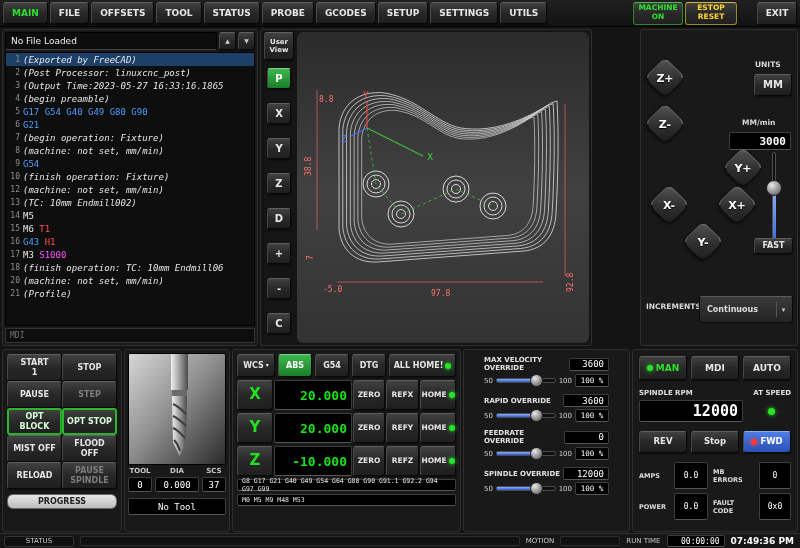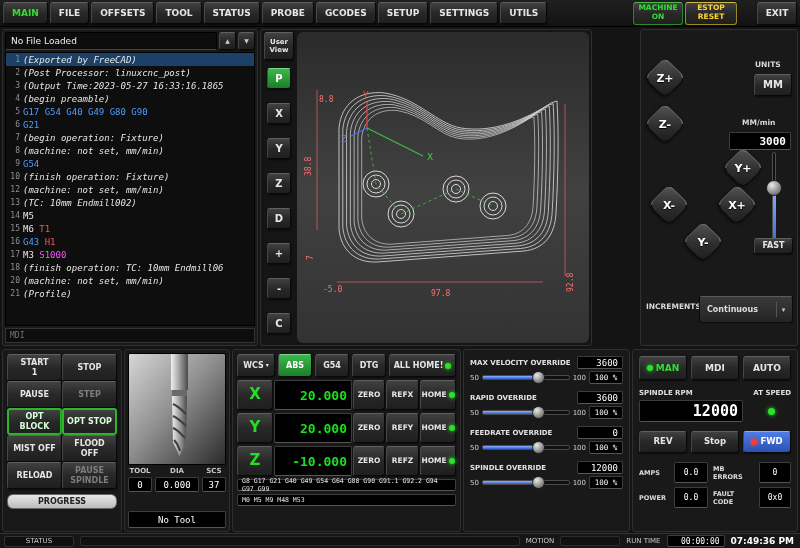--- a/index.html
+++ b/index.html
@@ -69,33 +69,33 @@
 #control-panel{left:2px;top:349px;width:120px;height:183px;padding:4px;display:flex;flex-direction:column}
 #ctrl-grid{display:grid;grid-template-columns:1fr 1fr;grid-auto-rows:27px;}
 .cbtn{font-size:8px;flex-direction:column;padding:1px}
 #progress-bar{margin-top:5px;height:15px;background:linear-gradient(180deg,#e8e8e8,#bcbcbc);border:1px solid #666;border-radius:6px;display:flex;align-items:center;justify-content:center;color:#222;font-size:8px;font-weight:bold}
 
 #tool-panel{left:124px;top:349px;width:106px;height:183px;padding:3px;display:flex;flex-direction:column;gap:2px}
 #tool-image{height:112px;border:1px solid #000;border-radius:2px;overflow:hidden}
 #tool-labels,#tool-values{display:grid;grid-template-columns:24px 1fr 24px;gap:3px;align-items:center}
 #tool-labels span{font-size:7px;font-weight:bold;color:#c8c8c8;text-align:center}
 #tool-values .display{height:15px;font-size:9px;justify-content:center}
-#tool-name{height:17px;font-size:9px;justify-content:center;margin-top:17px}
+#tool-name{height:17px;font-size:9px;justify-content:center;margin-top:4px}
 
 #dro-panel{left:232px;top:349px;width:229px;height:183px;padding:4px;display:flex;flex-direction:column;gap:3px}
 #dro-header{display:flex;gap:3px;height:23px}
 .dhbtn{font-size:8px;gap:2px}
 #dro-axes-wrap{display:flex;flex-direction:column;gap:3px}
 .axis-row{display:grid;grid-template-columns:36px 78px 32px 33px 36px;gap:1px;height:30px}
 .axis-letter{font-size:15px;color:#23df23}
 .axis-value{font-size:13px;font-weight:bold;color:#19e219}
 .small-btn{font-size:7.5px;gap:2px}
 .gstrip{height:12px;font-size:6.5px;justify-content:flex-start;color:#e8e8e8}
 
-#override-panel{left:463px;top:349px;width:167px;height:183px;padding:6px 6px 2px}
+#override-panel{left:463px;top:349px;width:167px;height:183px;padding:6px 20px 2px}
 .ov-group{margin-bottom:7px}
 .ov-top{display:flex;justify-content:space-between;align-items:center;margin-bottom:2px}
 .ov-label{font-size:7px;font-weight:bold;color:#e2e2e2}
 .ov-val{width:46px;height:13px;font-size:9px}
 .ov-bottom{display:flex;align-items:center;gap:3px}
 .ov-minmax{font-size:7px;color:#cfcfcf}
 .hslider{flex:1;position:relative;height:13px}
 .htrack{position:absolute;left:0;right:0;top:4px;height:5px;background:#101010;border:1px solid #4a4a4a;border-radius:2px}
 .hfill{position:absolute;left:1px;top:5px;height:3px;width:60%;background:linear-gradient(180deg,#8fb0ff,#2c5cd0)}
 .hhandle{position:absolute;top:0;left:57%;width:13px;height:13px;border-radius:50%;background:radial-gradient(circle at 35% 30%,#e8e8e8,#8a8a8a 60%,#4f4f4f);border:1px solid #222}
@@ -105,21 +105,21 @@
 #mode-row{display:flex;gap:4px;height:24px}
 .mode-btn{flex:1;font-size:9px;gap:3px}
 #rpm-labels{display:flex;justify-content:space-between;margin-top:9px;font-size:7px;font-weight:bold;color:#e0e0e0}
 #rpm-row{display:flex;align-items:center;margin-top:3px}
 #rpm-display{width:104px;height:22px;font-size:15px;font-weight:bold}
 #rpm-row .led{margin-left:auto;margin-right:16px;width:7px;height:7px}
 #spin-btn-row{display:flex;gap:4px;margin-top:9px;height:22px}
 #spin-btn-row .btn{flex:1;font-size:8.5px;gap:3px}
 #info-grid{display:grid;grid-template-columns:30px 34px 1fr 32px;gap:4px 5px;margin-top:9px;align-items:center}
 .ilabel{font-size:6.5px;font-weight:bold;color:#dcdcdc}
-.ibox{height:21px;font-size:8px;justify-content:center;padding:0 0}
+.ibox{height:27px;font-size:8px;justify-content:center;padding:0 0}
 
 #statusbar{position:absolute;left:0;top:533px;width:800px;height:15px;background:#161616;border-top:1px solid #333;display:flex;align-items:center;padding:0 4px;gap:6px}
 #status-label{width:70px;height:11px;background:#0f0f0f;border:1px solid #333;border-radius:2px;display:flex;align-items:center;justify-content:center;font-size:7px;color:#cfcfcf}
 .sb-strip{flex:1;height:10px;background:#101010;border:1px solid #2c2c2c;border-radius:2px}
 #motion-label,#runtime-label{font-size:7px;color:#c8c8c8}
 #runtime-display{width:58px;height:12px;font-size:8px}
 #clock{font-size:9px;font-weight:bold;color:#fff;margin-right:2px}
 .svg-dim-text{font-family:"DejaVu Sans Mono",monospace}
 </style>
 </head>

